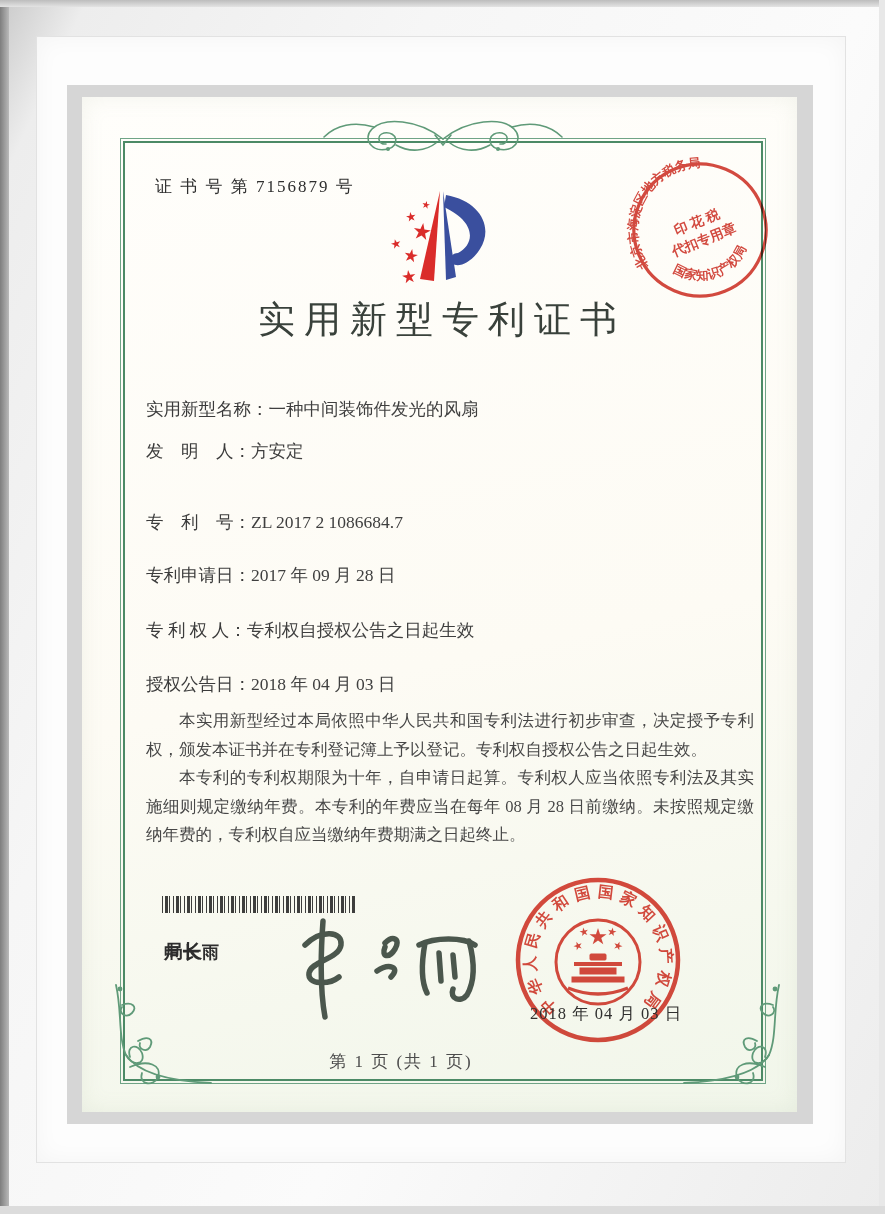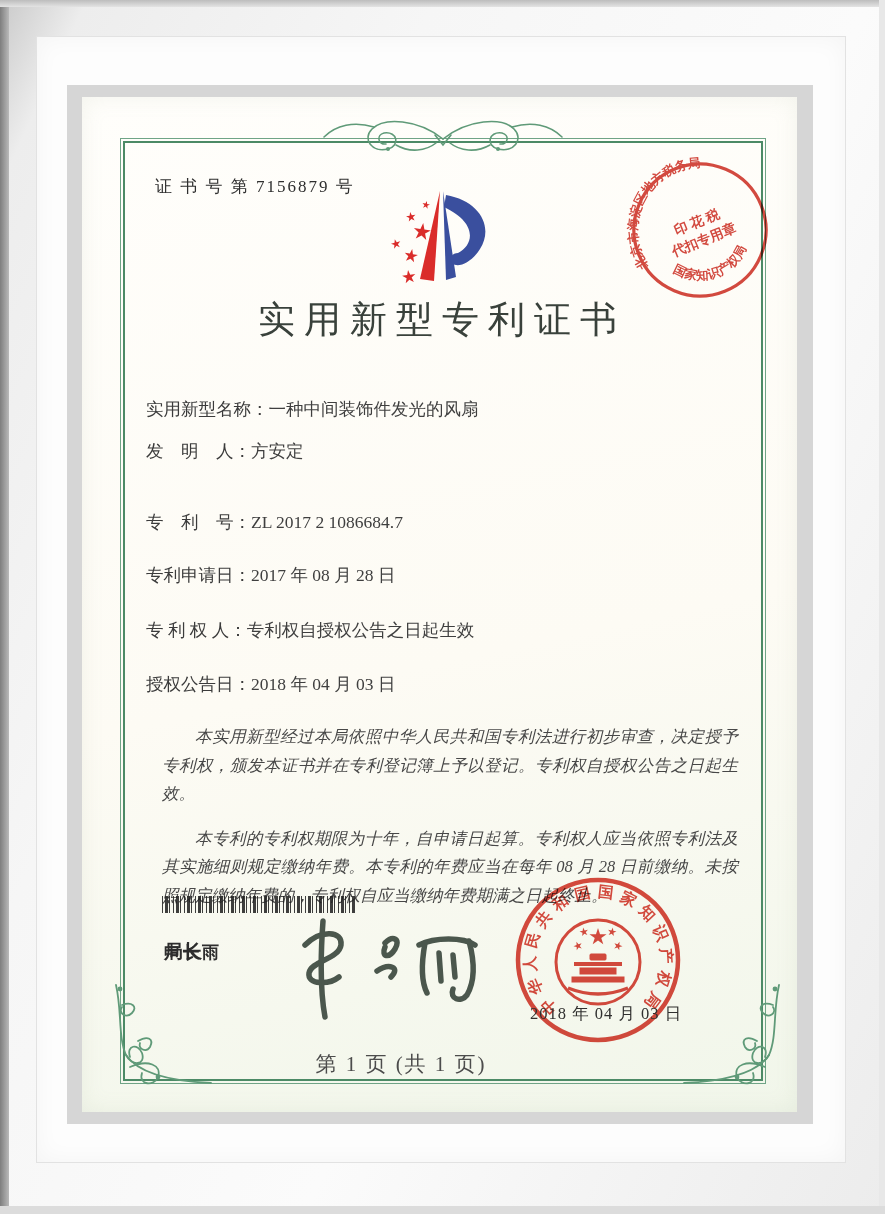--- a/index.html
+++ b/index.html
@@ -30,35 +30,35 @@
   .tax-stamp{position:absolute;left:543px;top:58px;width:150px;height:150px;
              transform:rotate(-22deg);mix-blend-mode:multiply;opacity:.92;}
   .title{position:absolute;left:38px;top:198px;width:644px;text-align:center;
          font-size:37px;font-weight:normal;letter-spacing:9px;color:#39413b;}
   .field-row{position:absolute;left:64px;font-size:17.5px;color:#3b3b3b;white-space:nowrap;}
   .field-row .val{color:#3f3f3f;}
   .row-0{top:300px;} .row-1{top:342px;text-align:right;} .row-2{top:413px;}
   .row-3{top:466px;} .row-4{top:521px;} .row-5{top:575px;}
   .body-text{position:absolute;left:64px;top:610px;width:608px;color:#474747;
              font-size:16.5px;line-height:28.5px;text-align:justify;}
-  .body-text p{margin:16px;text-indent:2em;font-style:italic;}
+  .body-text p{margin:0;text-indent:2em;}
   .barcode{position:absolute;left:80px;top:799px;width:194px;height:17px;opacity:.85;
            background:repeating-linear-gradient(90deg,#1d1d1d 0 1.5px,transparent 1.5px 3px,
              #1d1d1d 3px 6px,transparent 6px 7px,#1d1d1d 7px 8.5px,transparent 8.5px 11px);}
   .issuer-title{position:absolute;left:82px;top:842px;font-size:19px;font-weight:700;color:#2d2d2d;
                 font-family:"Liberation Sans","DejaVu Sans",sans-serif;text-align:right;}
   .issuer-name{position:absolute;left:82px;top:844px;font-size:17px;font-weight:600;color:#2d2d2d;
                font-family:Liberation Sans, sans-serif;letter-spacing:2px;}
   .signature{position:absolute;left:195px;top:818px;width:210px;height:105px;}
   .seal{position:absolute;left:430px;top:777px;width:172px;height:172px;
         mix-blend-mode:multiply;opacity:.9;}
   .seal-date{position:absolute;left:448px;top:906px;font-size:16.5px;letter-spacing:1px;
              color:#30302f;z-index:5;}
   .footer{position:absolute;left:38px;top:953px;width:562px;text-align:center;
-          font-size:21px;letter-spacing:2px;color:#4c4c4c;}
+          font-size:17px;letter-spacing:2px;color:#4c4c4c;}
   .red-seal-text{fill:#d5372b;font-weight:bold;font-family:"Liberation Serif",serif;}
   .stamp-text{fill:#cf3a30;font-weight:bold;font-family:"Liberation Serif",serif;}
 </style>
 </head>
 <body>
 
 <div class="photo">
   <div class="frame-edge-left"></div>
   <div class="frame-edge-top"></div>
   <div class="frame-edge-right"></div>
@@ -156,21 +156,21 @@
     <div class="field-row row-0">
       <span class="lbl">实用新型名称：</span><span class="val">一种中间装饰件发光的风扇</span>
     </div>
     <div class="field-row row-1">
       <span class="lbl">发　明　人：</span><span class="val">方安定</span>
     </div>
     <div class="field-row row-2">
       <span class="lbl">专　利　号：</span><span class="val">ZL 2017 2 1086684.7</span>
     </div>
     <div class="field-row row-3">
-      <span class="lbl">专利申请日：</span><span class="val">2017 年 08 月 28 日</span>
+      <span class="lbl">专利申请日：</span><span class="val">2017 年 09 月 28 日</span>
     </div>
     <div class="field-row row-4">
       <span class="lbl">专 利 权 人：</span><span class="val">专利权自授权公告之日起生效</span>
     </div>
     <div class="field-row row-5">
       <span class="lbl">授权公告日：</span><span class="val">2018 年 04 月 03 日</span>
     </div>
 
     <div class="body-text">
       <p>本实用新型经过本局依照中华人民共和国专利法进行初步审查，决定授予专利权，颁发本证书并在专利登记簿上予以登记。专利权自授权公告之日起生效。</p>

